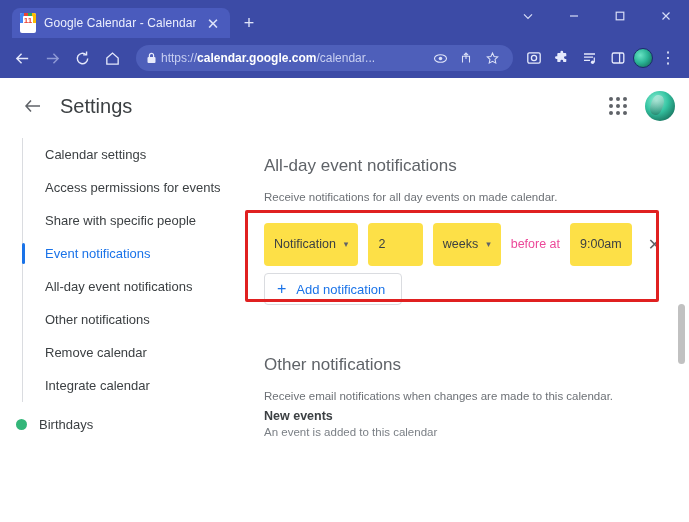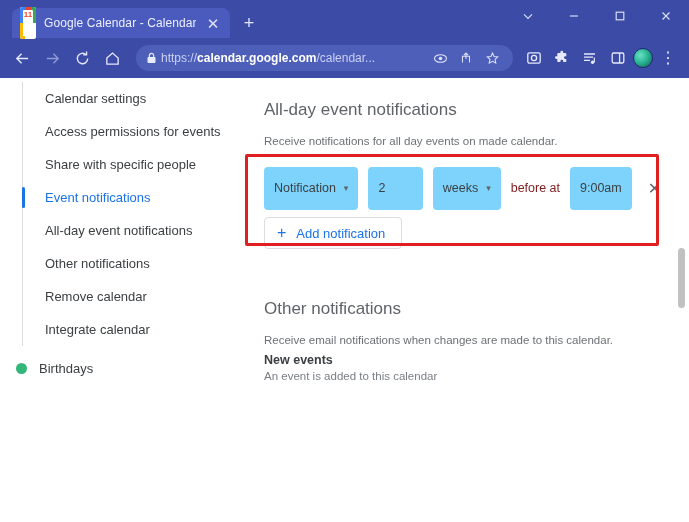--- a/index.html
+++ b/index.html
@@ -25,28 +25,28 @@
     height: 30px;
     width: 218px;
     background: #4a5bbd;
     border-radius: 8px 8px 0 0;
     display: flex;
     align-items: center;
     padding: 0 8px;
     gap: 8px;
   }
   .favicon {
-    width: 16px; height: 32px;
+    width: 16px; height: 20px;
     border-radius: 2px;
     flex: 0 0 16px;
     position: relative;
     overflow: hidden;
     background: #ffffff;
     display: grid;
-    grid-template-columns: 1fr 1fr 1fr;
+    grid-template-columns: 1fr 1fr 1fr 1fr;
     grid-template-rows: 1fr 1fr;
   }
   .favicon i { display: block; }
   .favicon i:nth-child(1) { background: #4285f4; }
   .favicon i:nth-child(2) { background: #ea4335; }
   .favicon i:nth-child(3) { background: #34a853; }
   .favicon i:nth-child(4) { background: #fbbc05; }
   .favicon b {
     position: absolute;
     inset: 3px;
@@ -289,40 +289,40 @@
     pointer-events: none;
   }
   .notif-row {
     display: flex;
     align-items: center;
     gap: 10px;
     margin-top: 25px;
     height: 32px;
   }
   .field {
-    background: #7dd3fc;
+    background: #fde047;
     border-radius: 4px;
     height: 43px;
     display: flex;
     align-items: center;
     padding: 0 10px;
     font-size: 12.5px;
     color: #3c4043;
     cursor: pointer;
     white-space: nowrap;
   }
   .field .caret {
     margin-left: 8px;
     color: #5f6368;
     font-size: 9px;
     line-height: 1;
   }
   .field.num { width: 62px; }
   .field.time { width: 62px; justify-content: center; }
-  .before-at { font-size: 12.5px; color: #7f1d1d; white-space: nowrap; }
+  .before-at { font-size: 12.5px; color: #ec4899; white-space: nowrap; }
   .remove-x {
     width: 26px; height: 26px;
     display: flex; align-items: center; justify-content: center;
     color: #5f6368;
     cursor: pointer;
     font-size: 16px;
     margin-left: 2px;
   }
   .add-btn {
     margin-top: 13px;
@@ -479,20 +479,40 @@
           <rect x="9.4" y="3" width="4.4" height="10" fill="currentColor" opacity=".0"></rect>
           <path d="M9.6 3v10" stroke="currentColor" stroke-width="1.3"></path>
         </svg>
     </span>
     <span class="profile-av"></span>
     <span class="tb-icon kebab">⋮</span>
   </div>
 
   <div class="page">
 
+    <div class="page-header">
+      <span class="back-arrow">
+        <svg width="20" height="20" viewBox="0 0 20 20">
+            <path d="M17 10H3M8 4.5 3 10l5 5.5" stroke="currentColor" stroke-width="1.5" fill="none"></path>
+          </svg>
+      </span>
+      <span class="settings-title">Settings</span>
+      <span class="apps-grid">
+        <span></span>
+          <span></span>
+          <span></span>
+        <span></span>
+          <span></span>
+          <span></span>
+        <span></span>
+          <span></span>
+          <span></span>
+      </span>
+      <span class="user-av"></span>
+    </div>
 
     <div class="body-row">
 
       <div class="sidebar">
 
 
         <div class="subitems">
           <div class="subitem">Calendar settings</div>
           <div class="subitem">Access permissions for events</div>
           <div class="subitem">Share with specific people</div>

